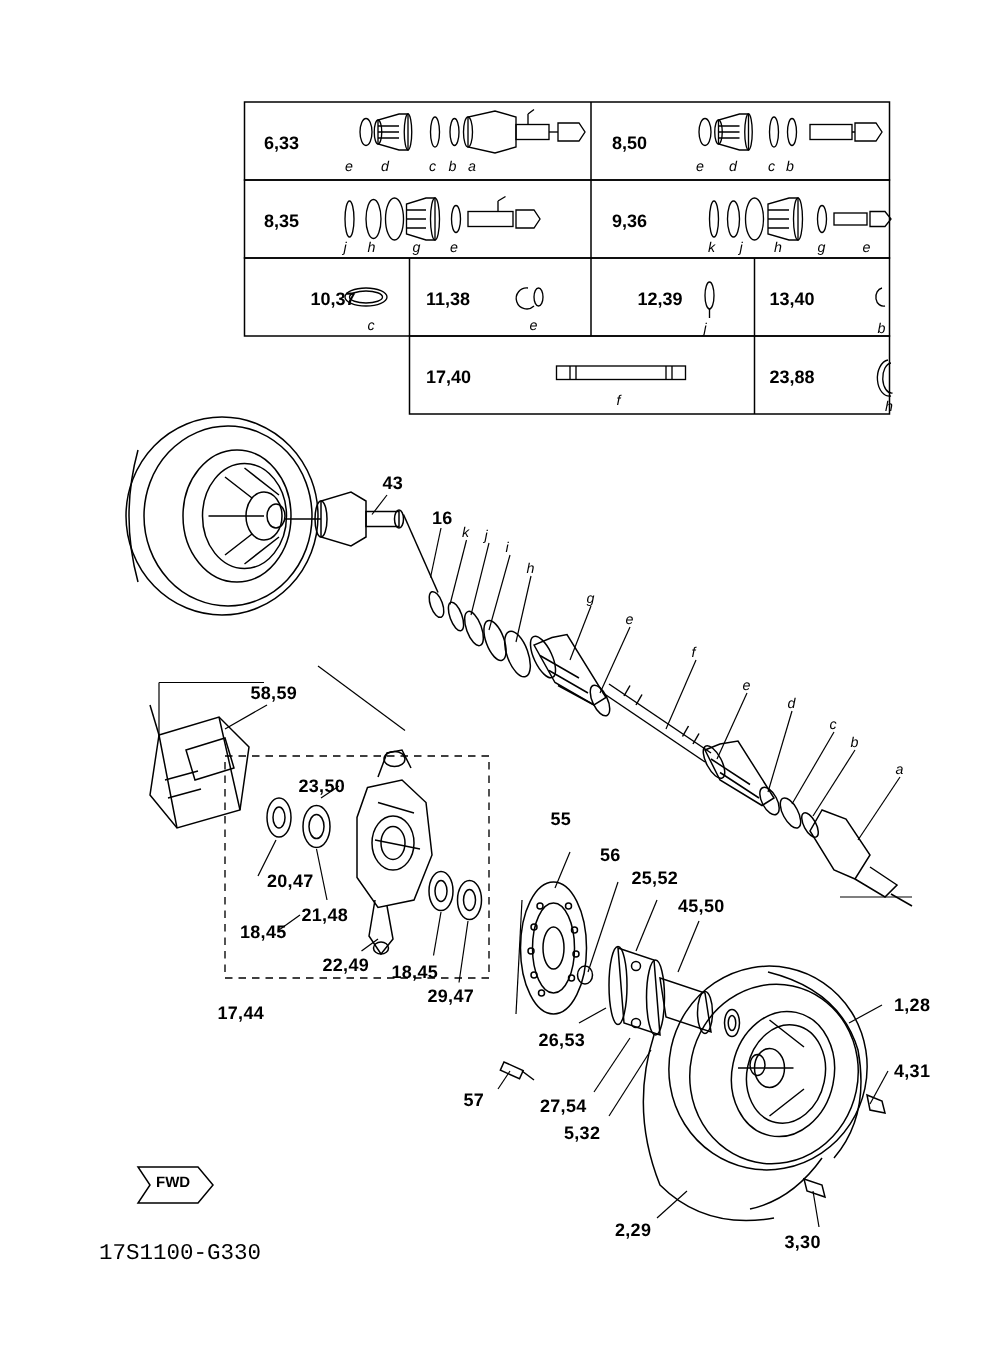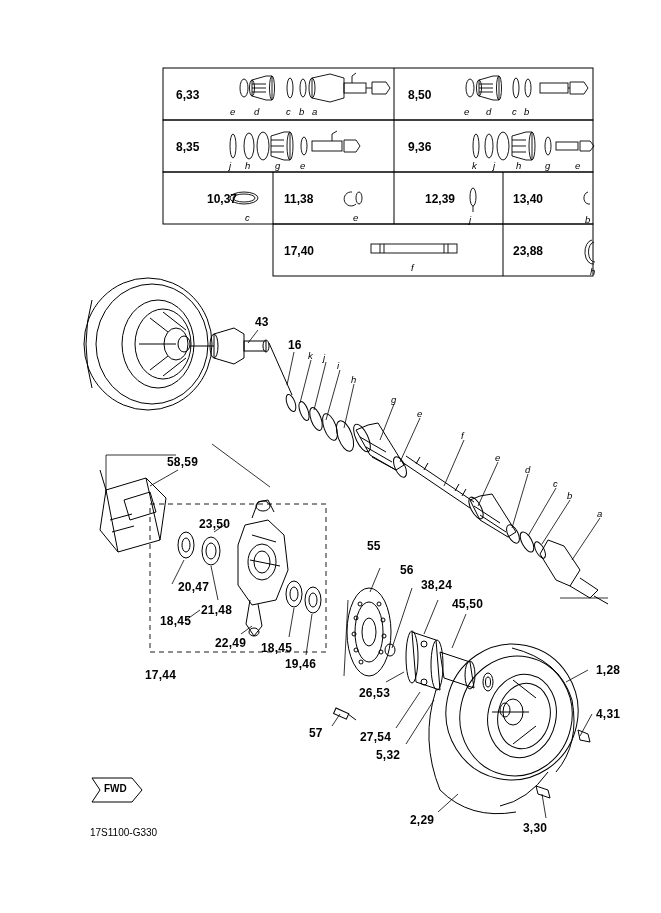--- a/index.html
+++ b/index.html
@@ -41,23 +41,22 @@
     font-weight: bold;
   }
   .lbl.tiny {
     font-size: 9.5px;
     font-style: italic;
   }
   .partcode {
     position: absolute;
     left: 66px;
     top: 827px;
-    font-size: 10px;
-    font-family: Liberation Sans, sans-serif;
-    margin-left: 24px;
+    font-size: 15px;
+    font-family: Liberation Mono, monospace;
   }
   .fwd-text {
     position: absolute;
     left: 104px;
     top: 783px;
     font-size: 10px;
     font-weight: bold;
     font-family: "Liberation Sans", sans-serif;
   }
   .tblcell {
@@ -401,25 +400,25 @@
 
   <div class="lbl b" style="left:255px; top:315px;">43</div>
   <div class="lbl b" style="left:288px; top:338px;">16</div>
   <div class="lbl b" style="left:167px; top:455px;">58,59</div>
   <div class="lbl b" style="left:199px; top:517px;">23,50</div>
   <div class="lbl b" style="left:146px; top:580px;margin-left:32px;">20,47</div>
   <div class="lbl b" style="left:201px; top:603px;">21,48</div>
   <div class="lbl b" style="left:160px; top:614px;">18,45</div>
   <div class="lbl b" style="left:203px; top:636px;margin-left:12px;">22,49</div>
   <div class="lbl b" style="left:261px; top:641px;">18,45</div>
-  <div class="lbl b" style="left:285px; top:657px;">19,46</div>
+  <div class="lbl b" style="left:285px; top:657px;">29,47</div>
   <div class="lbl b" style="left:145px; top:668px;">17,44</div>
   <div class="lbl b" style="left:367px; top:539px;">55</div>
   <div class="lbl b" style="left:400px; top:563px;">56</div>
-  <div class="lbl b" style="left:421px; top:578px;">38,24</div>
+  <div class="lbl b" style="left:421px; top:578px;">25,52</div>
   <div class="lbl b" style="left:452px; top:597px;">45,50</div>
   <div class="lbl b" style="left:359px; top:686px;">26,53</div>
   <div class="lbl b" style="left:360px; top:730px;">27,54</div>
   <div class="lbl b" style="left:376px; top:748px;">5,32</div>
   <div class="lbl b" style="left:309px; top:726px;">57</div>
   <div class="lbl b" style="left:596px; top:663px;">1,28</div>
   <div class="lbl b" style="left:596px; top:707px;">4,31</div>
   <div class="lbl b" style="left:410px; top:813px;">2,29</div>
   <div class="lbl b" style="left:523px; top:821px;">3,30</div>
 

